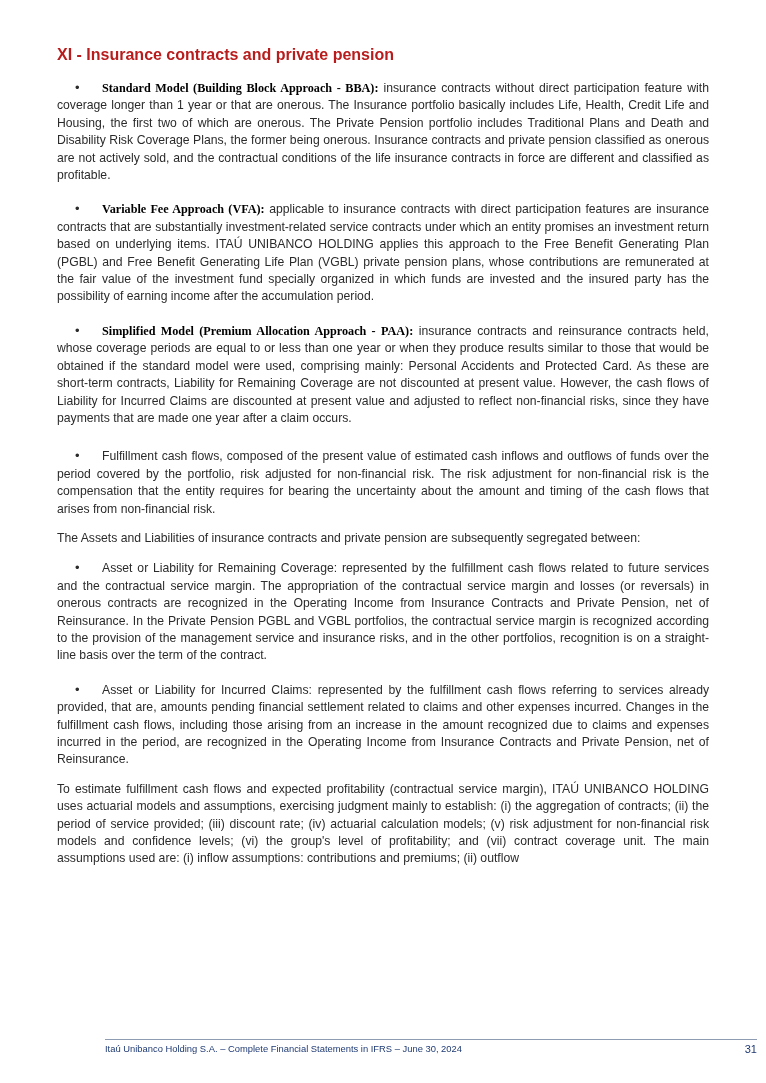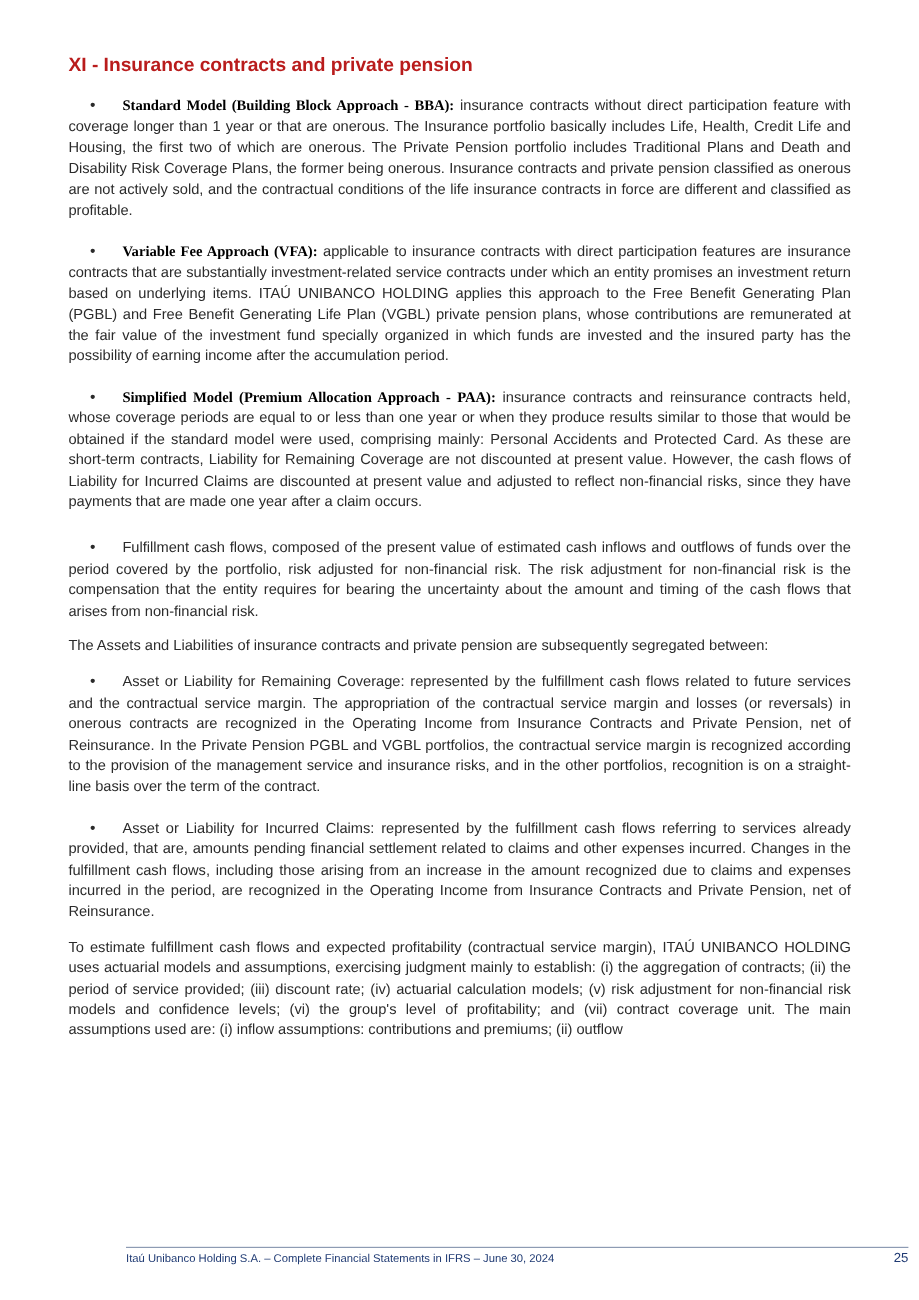--- a/index.html
+++ b/index.html
@@ -54,14 +54,14 @@
   <p class="bullet"><span class="dot">•</span><span>Asset or Liability for Remaining Coverage: represented by the fulfillment cash flows related to future services and the contractual service margin. The appropriation of the contractual service margin and losses (or reversals) in onerous contracts are recognized in the Operating Income from Insurance Contracts and Private Pension, net of Reinsurance. In the Private Pension PGBL and VGBL portfolios, the contractual service margin is recognized according to the provision of the management service and insurance risks, and in the other portfolios, recognition is on a straight-line basis over the term of the contract.</span></p>
   <div style="height:4px"></div>
 
   <p class="bullet"><span class="dot">•</span><span>Asset or Liability for Incurred Claims: represented by the fulfillment cash flows referring to services already provided, that are, amounts pending financial settlement related to claims and other expenses incurred. Changes in the fulfillment cash flows, including those arising from an increase in the amount recognized due to claims and expenses incurred in the period, are recognized in the Operating Income from Insurance Contracts and Private Pension, net of Reinsurance.</span></p>
 
   <p>To estimate fulfillment cash flows and expected profitability (contractual service margin), ITAÚ UNIBANCO HOLDING uses actuarial models and assumptions, exercising judgment mainly to establish: (i) the aggregation of contracts; (ii) the period of service provided; (iii) discount rate; (iv) actuarial calculation models; (v) risk adjustment for non-financial risk models and confidence levels; (vi) the group's level of profitability; and (vii) contract coverage unit. The main assumptions used are: (i) inflow assumptions: contributions and premiums; (ii) outflow</p>
 </div>
 
 <div class="footer">
   <span>Itaú Unibanco Holding S.A. – Complete Financial Statements in IFRS – June 30, 2024</span>
-  <span class="num">25</span>
+  <span class="num">31</span>
 </div>
 
 </body></html>

